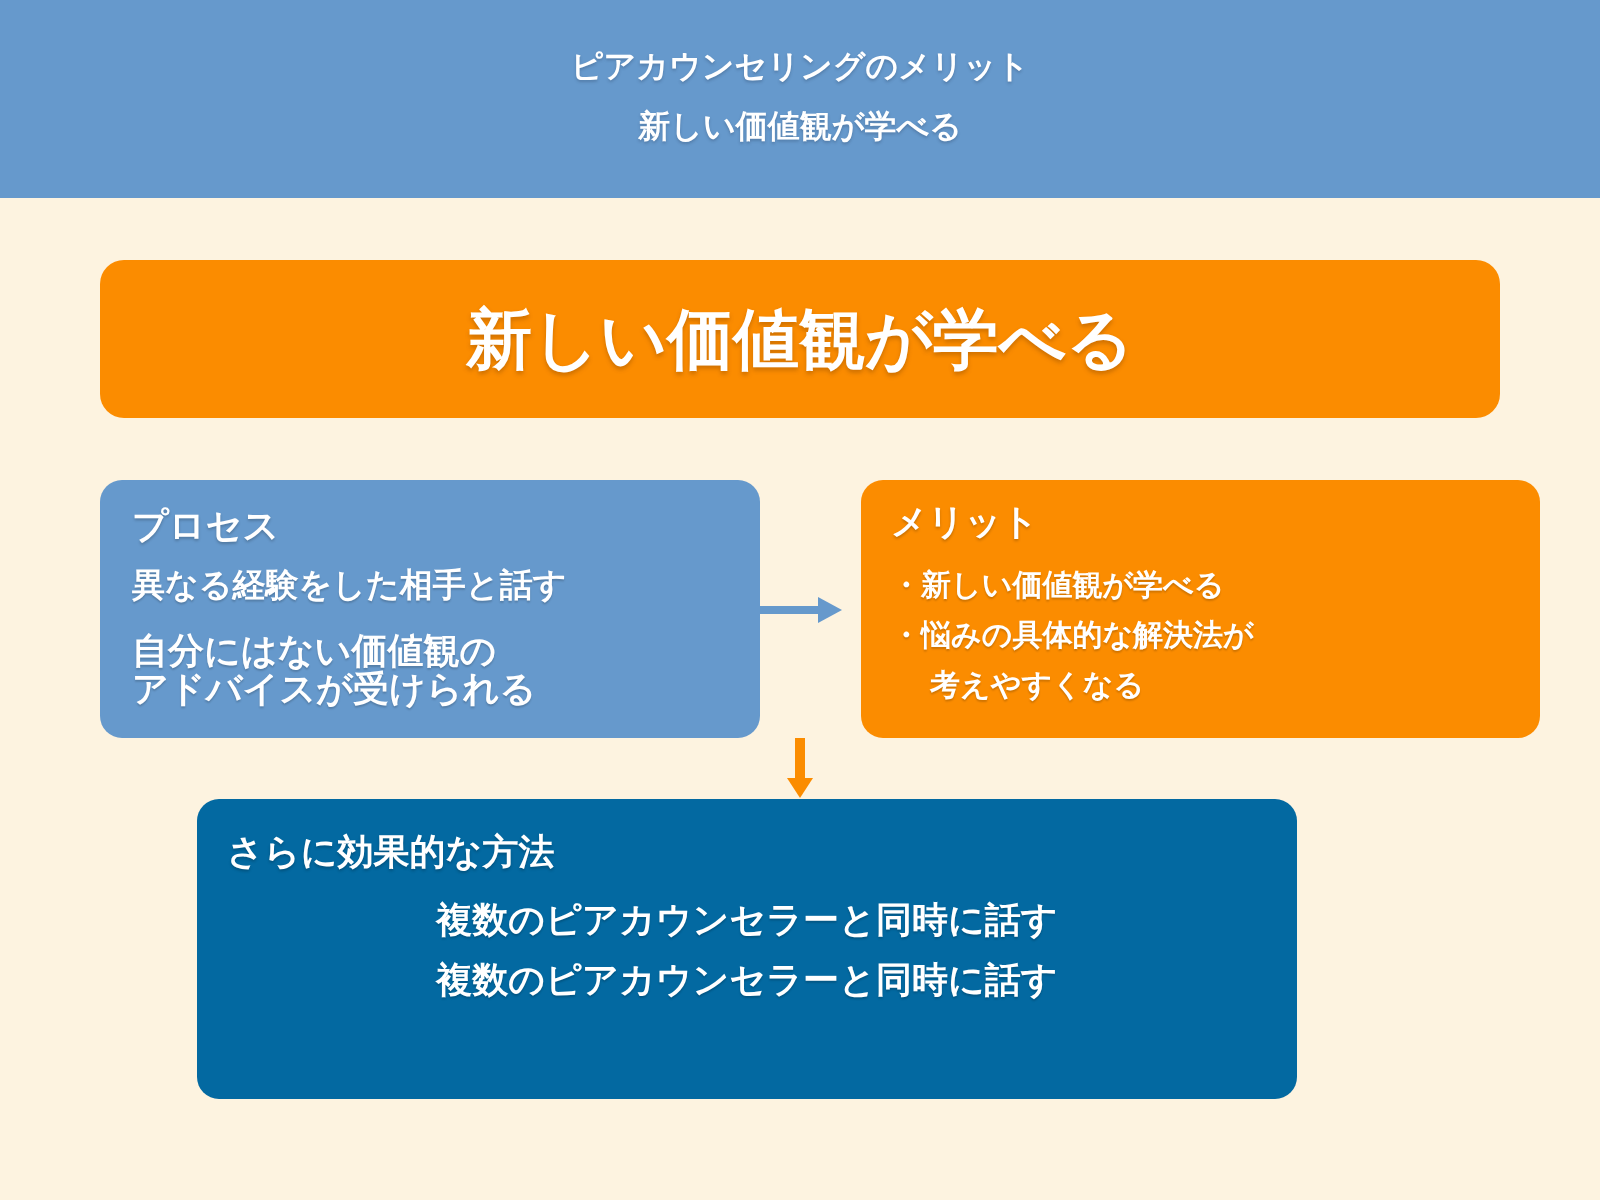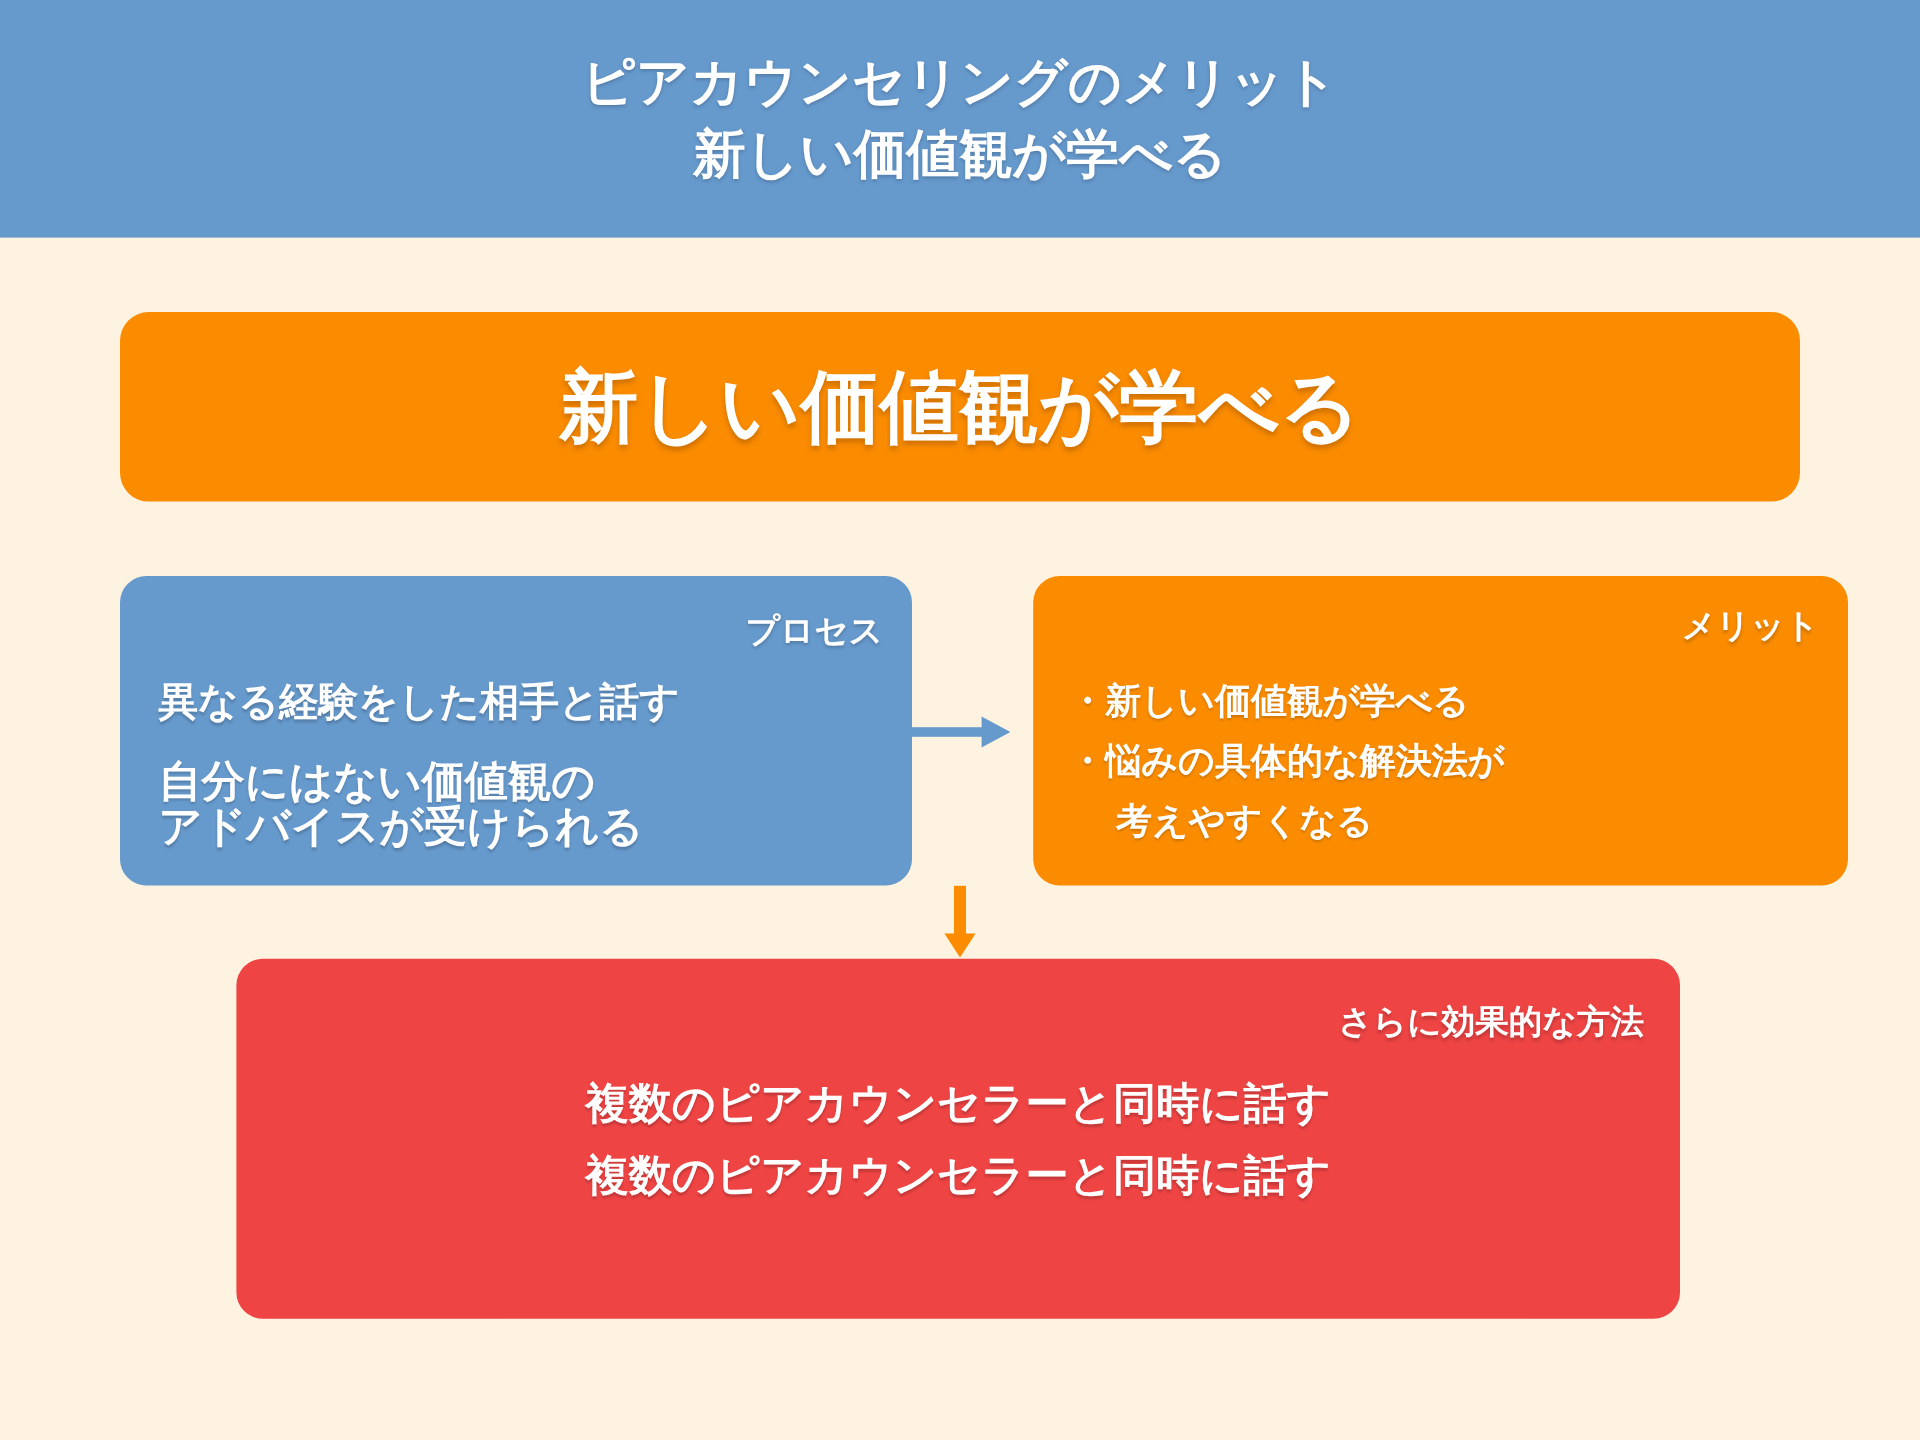--- a/index.html
+++ b/index.html
@@ -16,41 +16,42 @@
 
   .header {
     position: absolute; left: 0; top: 0;
     width: 1600px; height: 198px;
     background: #6699CC;
     display: flex; flex-direction: column;
     align-items: center; justify-content: center;
     text-align: center;
   }
   .header-line {
-    font-size: 44px; line-height: 60px;
+    font-size: 32px; line-height: 60px;
     text-shadow: 0 2px 3px rgba(40,60,90,0.30);
+    font-family: Liberation Mono, monospace;
   }
 
   .banner {
     position: absolute; left: 100px; top: 260px;
     width: 1400px; height: 158px;
     background: #FB8C00;
     border-radius: 24px;
     display: flex; align-items: center; justify-content: center;
   }
   .banner-title {
     margin: 0;
     font-size: 66px; line-height: 70px;
     text-shadow: 0 3px 4px rgba(120,60,0,0.35);
   }
 
   .box { position: absolute; border-radius: 22px; box-sizing: border-box; }
   .box h2 {
-    margin: 0; text-align: right;
-    font-size: 28px; line-height: 48px;
+    margin: 0; text-align: left;
+    font-size: 36px; line-height: 48px;
     text-shadow: 0 2px 3px rgba(0,0,0,0.22);
   }
   .box p { margin: 0; text-shadow: 0 2px 2px rgba(0,0,0,0.18); }
   .preline { white-space: pre-line; }
 
   .process-box {
     left: 100px; top: 480px; width: 660px; height: 258px;
     background: #6699CC; padding: 22px 24px 0 32px;
   }
   .process-box .line1 { margin-top: 16px; font-size: 33px; line-height: 38px; }
@@ -60,22 +61,22 @@
     left: 861px; top: 480px; width: 679px; height: 258px;
     background: #FB8C00; padding: 18px 24px 0 30px;
   }
   .merit-box h2 { margin-bottom: 14px; }
   .merit-box .bullet {
     font-size: 30px; line-height: 50px;
     padding-left: 1.3em; text-indent: -1.3em;
   }
 
   .effective-box {
-    left: 197px; top: 799px; width: 1203px; height: 300px;
-    background: #ef4444; padding: 28px 30px 0 30px;
+    left: 197px; top: 799px; width: 1100px; height: 300px;
+    background: #0369a1; padding: 28px 30px 0 30px;
     text-align: center;
   }
   .effective-box h2 { line-height: 50px; }
   .effective-box p { font-size: 36px; line-height: 60px; }
   .effective-box .l1 { margin-top: 13px; }
 
   .arrow-right {
     position: absolute; left: 760px; top: 596px;
     width: 82px; height: 28px;
   }

